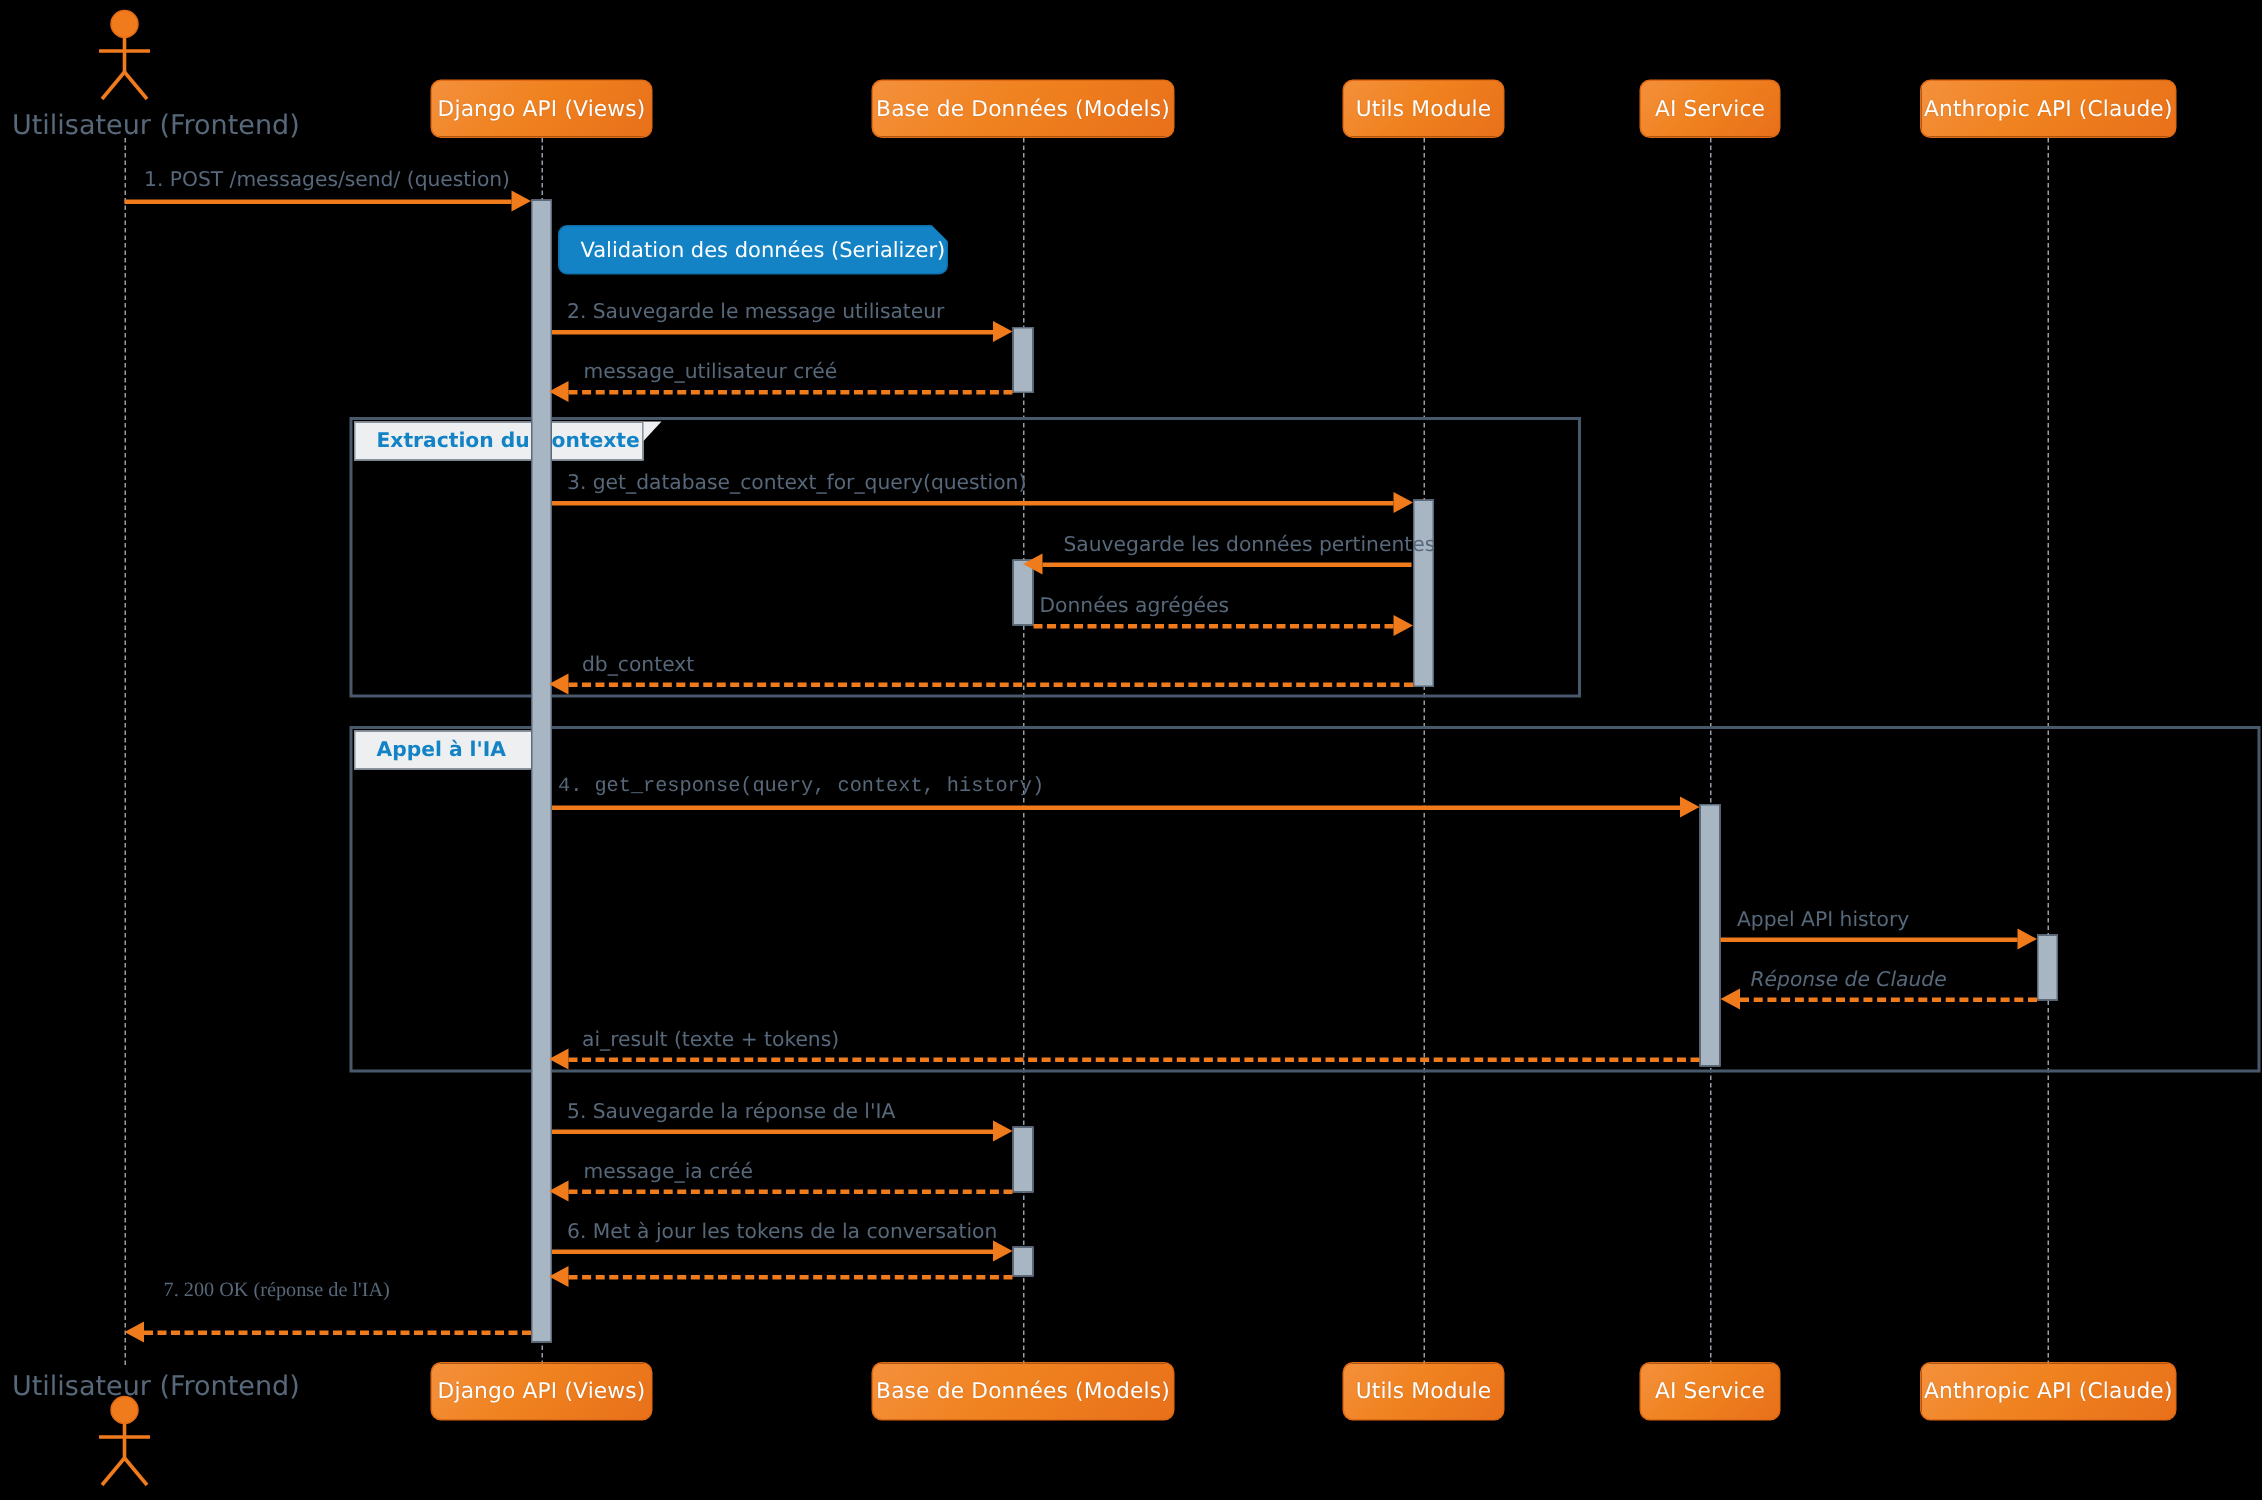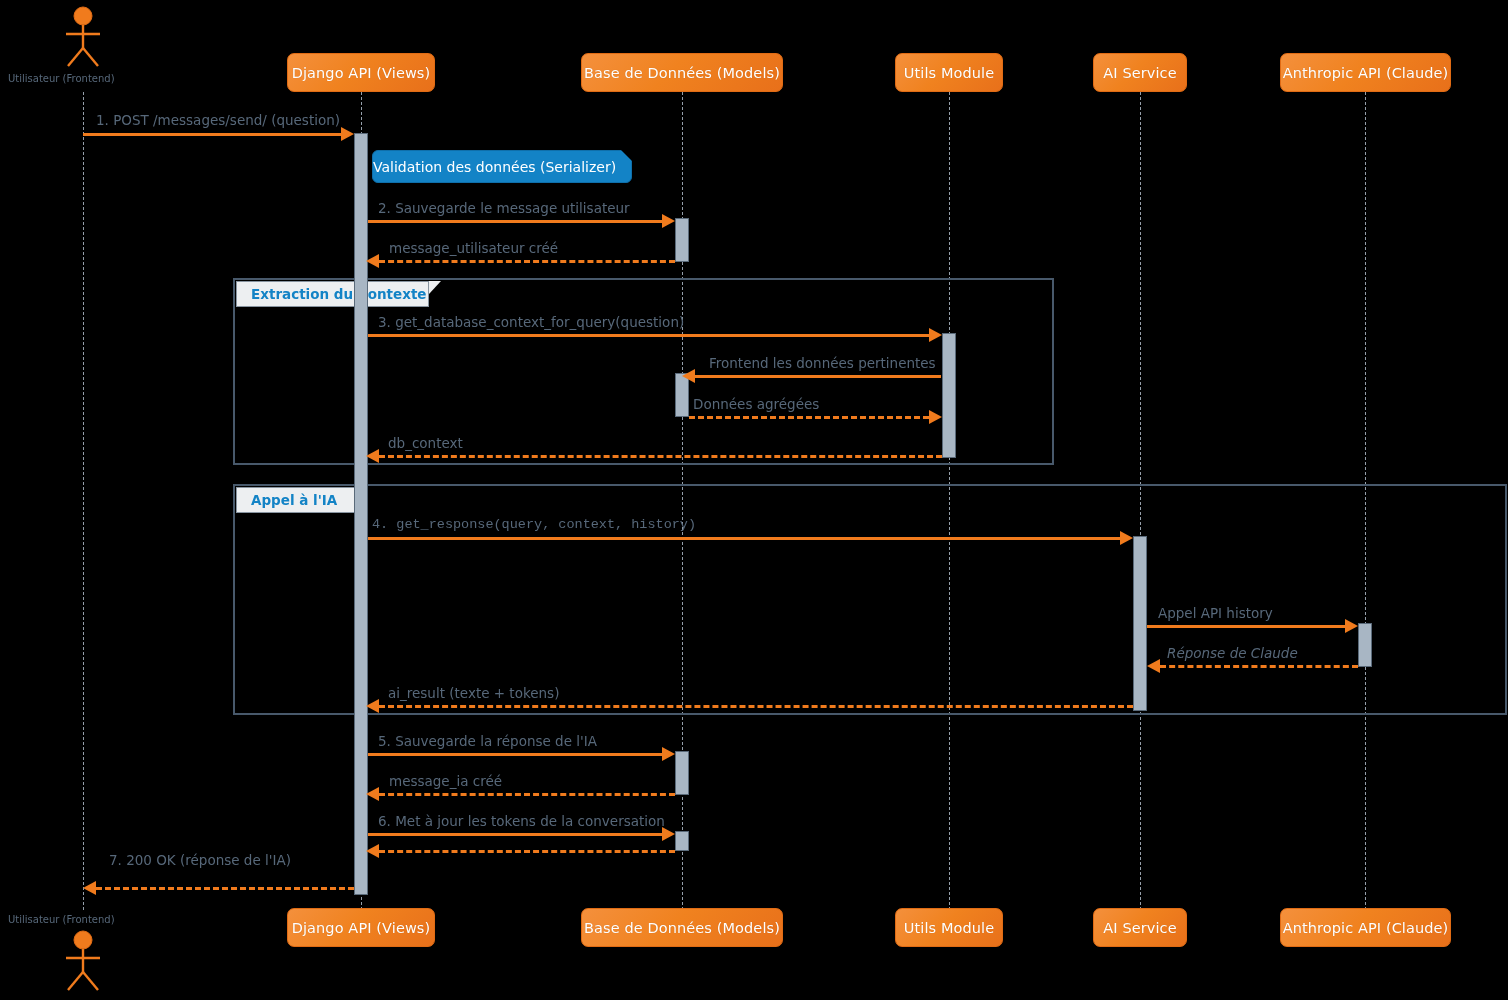--- a/index.html
+++ b/index.html
@@ -35,21 +35,21 @@
   }
   
   .actor {
     position: absolute;
     width: 50px;
     height: 62px;
   }
   .actor-label {
     position: absolute;
     color: #57687A;
-    font-size: 10px;
+    font-size: 18px;
     white-space: nowrap;
   }
   
   .lifeline {
     position: absolute;
     width: 0;
     border-left: 1px dashed #9DA8B4;
     opacity: .95;
   }
   
@@ -94,21 +94,21 @@
   .note {
     position: absolute;
     box-sizing: border-box;
     background: #1383C6;
     border: 1px solid #0F6FAA;
     border-radius: 6px;
     color: #FFFFFF;
     font-size: 14px;
     display: flex;
     align-items: center;
-    padding: 0 0;
+    padding: 0 14px;
     white-space: nowrap;
   }
   .note-fold {
     position: absolute;
     width: 0; height: 0;
     border-top: 11px solid #000000;
     border-left: 11px solid transparent;
   }
   
   .group {
@@ -197,21 +197,21 @@
   <div class="arrowhead right" style="left:662px; top:214px;"></div>
 
   <div class="msg-label" style="left:389px; top:240px;">message_utilisateur créé</div>
   <div class="arrow dotted" style="left:379px; top:260px; width:296px;"></div>
   <div class="arrowhead left" style="left:366px; top:254px;"></div>
 
   <div class="msg-label" style="left:378px; top:314px;">3. get_database_context_for_query(question)</div>
   <div class="arrow" style="left:368px; top:334px; width:561px;"></div>
   <div class="arrowhead right" style="left:929px; top:328px;"></div>
 
-  <div class="msg-label" style="left:709px; top:355px;">Frontend les données pertinentes</div>
+  <div class="msg-label" style="left:709px; top:355px;">Sauvegarde les données pertinentes</div>
   <div class="arrow" style="left:695px; top:375px; width:246px;"></div>
   <div class="arrowhead left" style="left:682px; top:369px;"></div>
 
   <div class="msg-label" style="left:693px; top:396px;">Données agrégées</div>
   <div class="arrow dotted" style="left:689px; top:416px; width:240px;"></div>
   <div class="arrowhead right" style="left:929px; top:410px;"></div>
 
   <div class="msg-label" style="left:388px; top:435px;">db_context</div>
   <div class="arrow dotted" style="left:379px; top:455px; width:563px;"></div>
   <div class="arrowhead left" style="left:366px; top:449px;"></div>
@@ -242,21 +242,21 @@
   <div class="arrow dotted" style="left:379px; top:793px; width:296px;"></div>
   <div class="arrowhead left" style="left:366px; top:787px;"></div>
 
   <div class="msg-label" style="left:378px; top:813px;">6. Met à jour les tokens de la conversation</div>
   <div class="arrow" style="left:368px; top:833px; width:294px;"></div>
   <div class="arrowhead right" style="left:662px; top:827px;"></div>
 
   <div class="arrow dotted" style="left:379px; top:850px; width:296px;"></div>
   <div class="arrowhead left" style="left:366px; top:844px;"></div>
 
-  <div class="msg-label" style="left:109px; top:852px;">7. 200 OK (réponse de l'IA)</div>
+  <div class="msg-label" style="left:109px; top:852px;font-family:Liberation Serif, serif;">7. 200 OK (réponse de l'IA)</div>
   <div class="arrow dotted" style="left:96px; top:887px; width:258px;"></div>
   <div class="arrowhead left" style="left:83px; top:881px;"></div>
 
   <div class="participant" style="left:287px; top:908px; width:148px; height:39px;">Django API (Views)</div>
   <div class="participant" style="left:581px; top:908px; width:202px; height:39px;">Base de Données (Models)</div>
   <div class="participant" style="left:895px; top:908px; width:108px; height:39px;">Utils Module</div>
   <div class="participant" style="left:1093px; top:908px; width:94px; height:39px;">AI Service</div>
   <div class="participant" style="left:1280px; top:908px; width:171px; height:39px;">Anthropic API (Claude)</div>
 
   <div class="actor-label" style="left:8px; top:914px;">Utilisateur (Frontend)</div>

